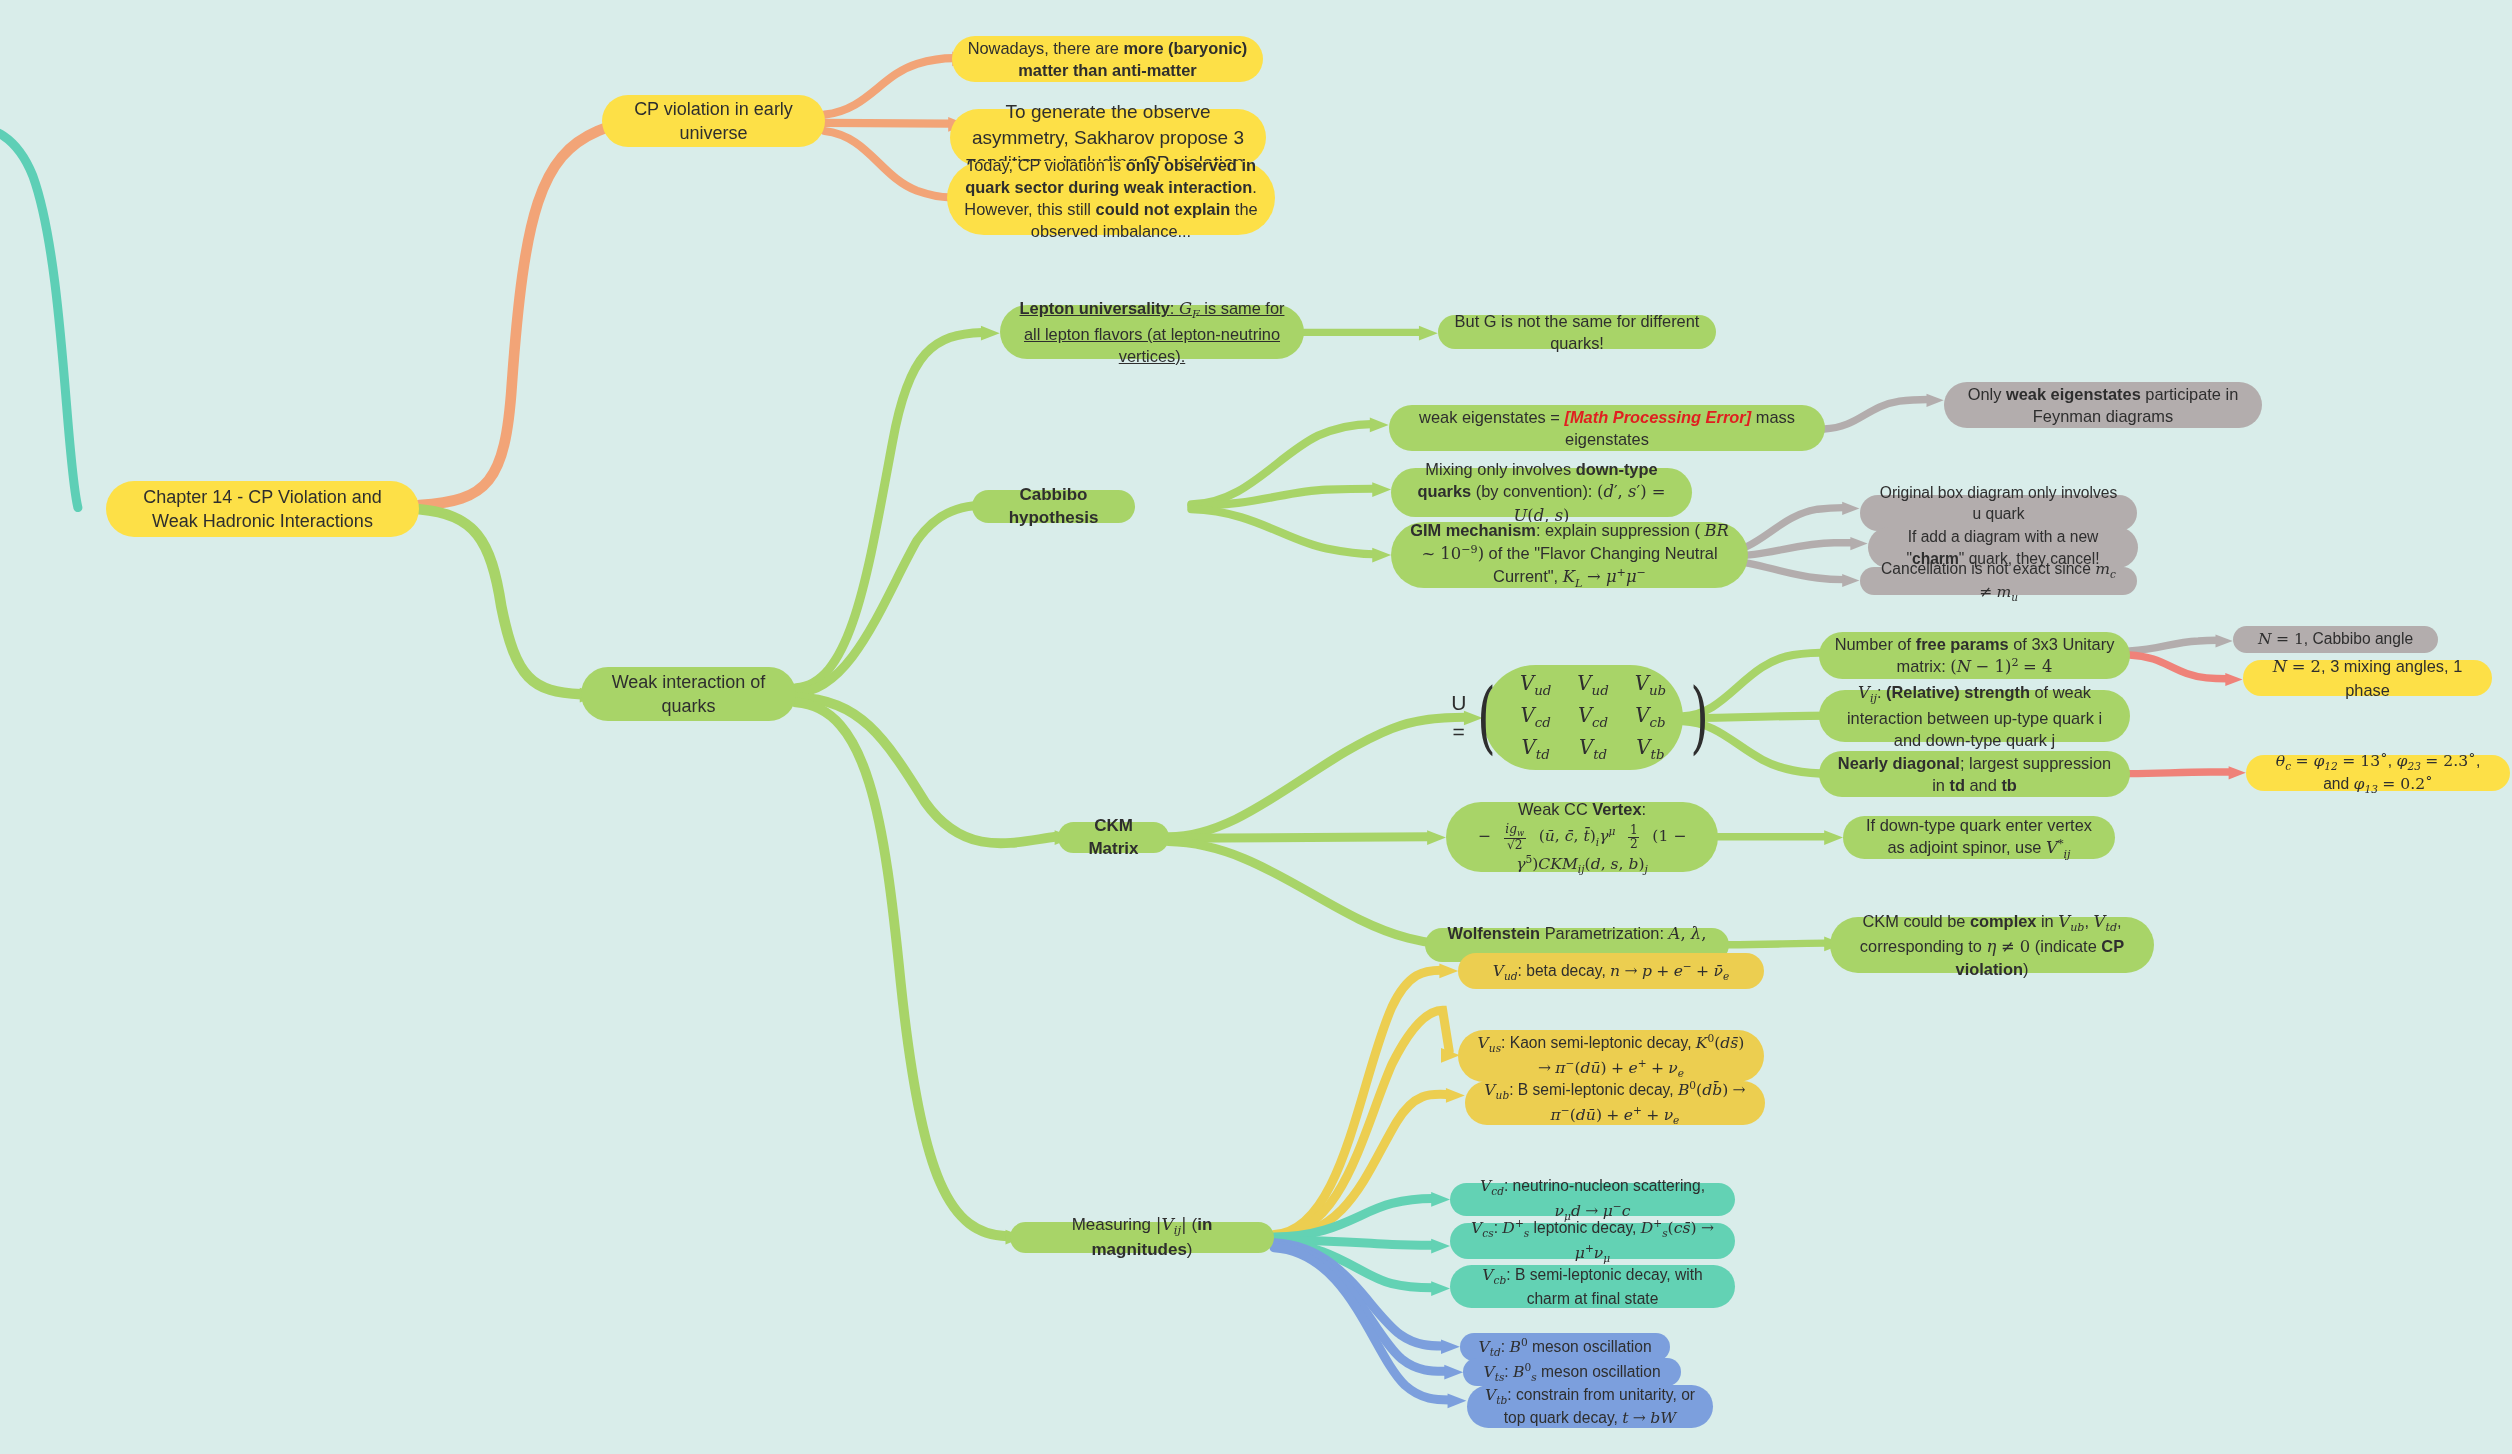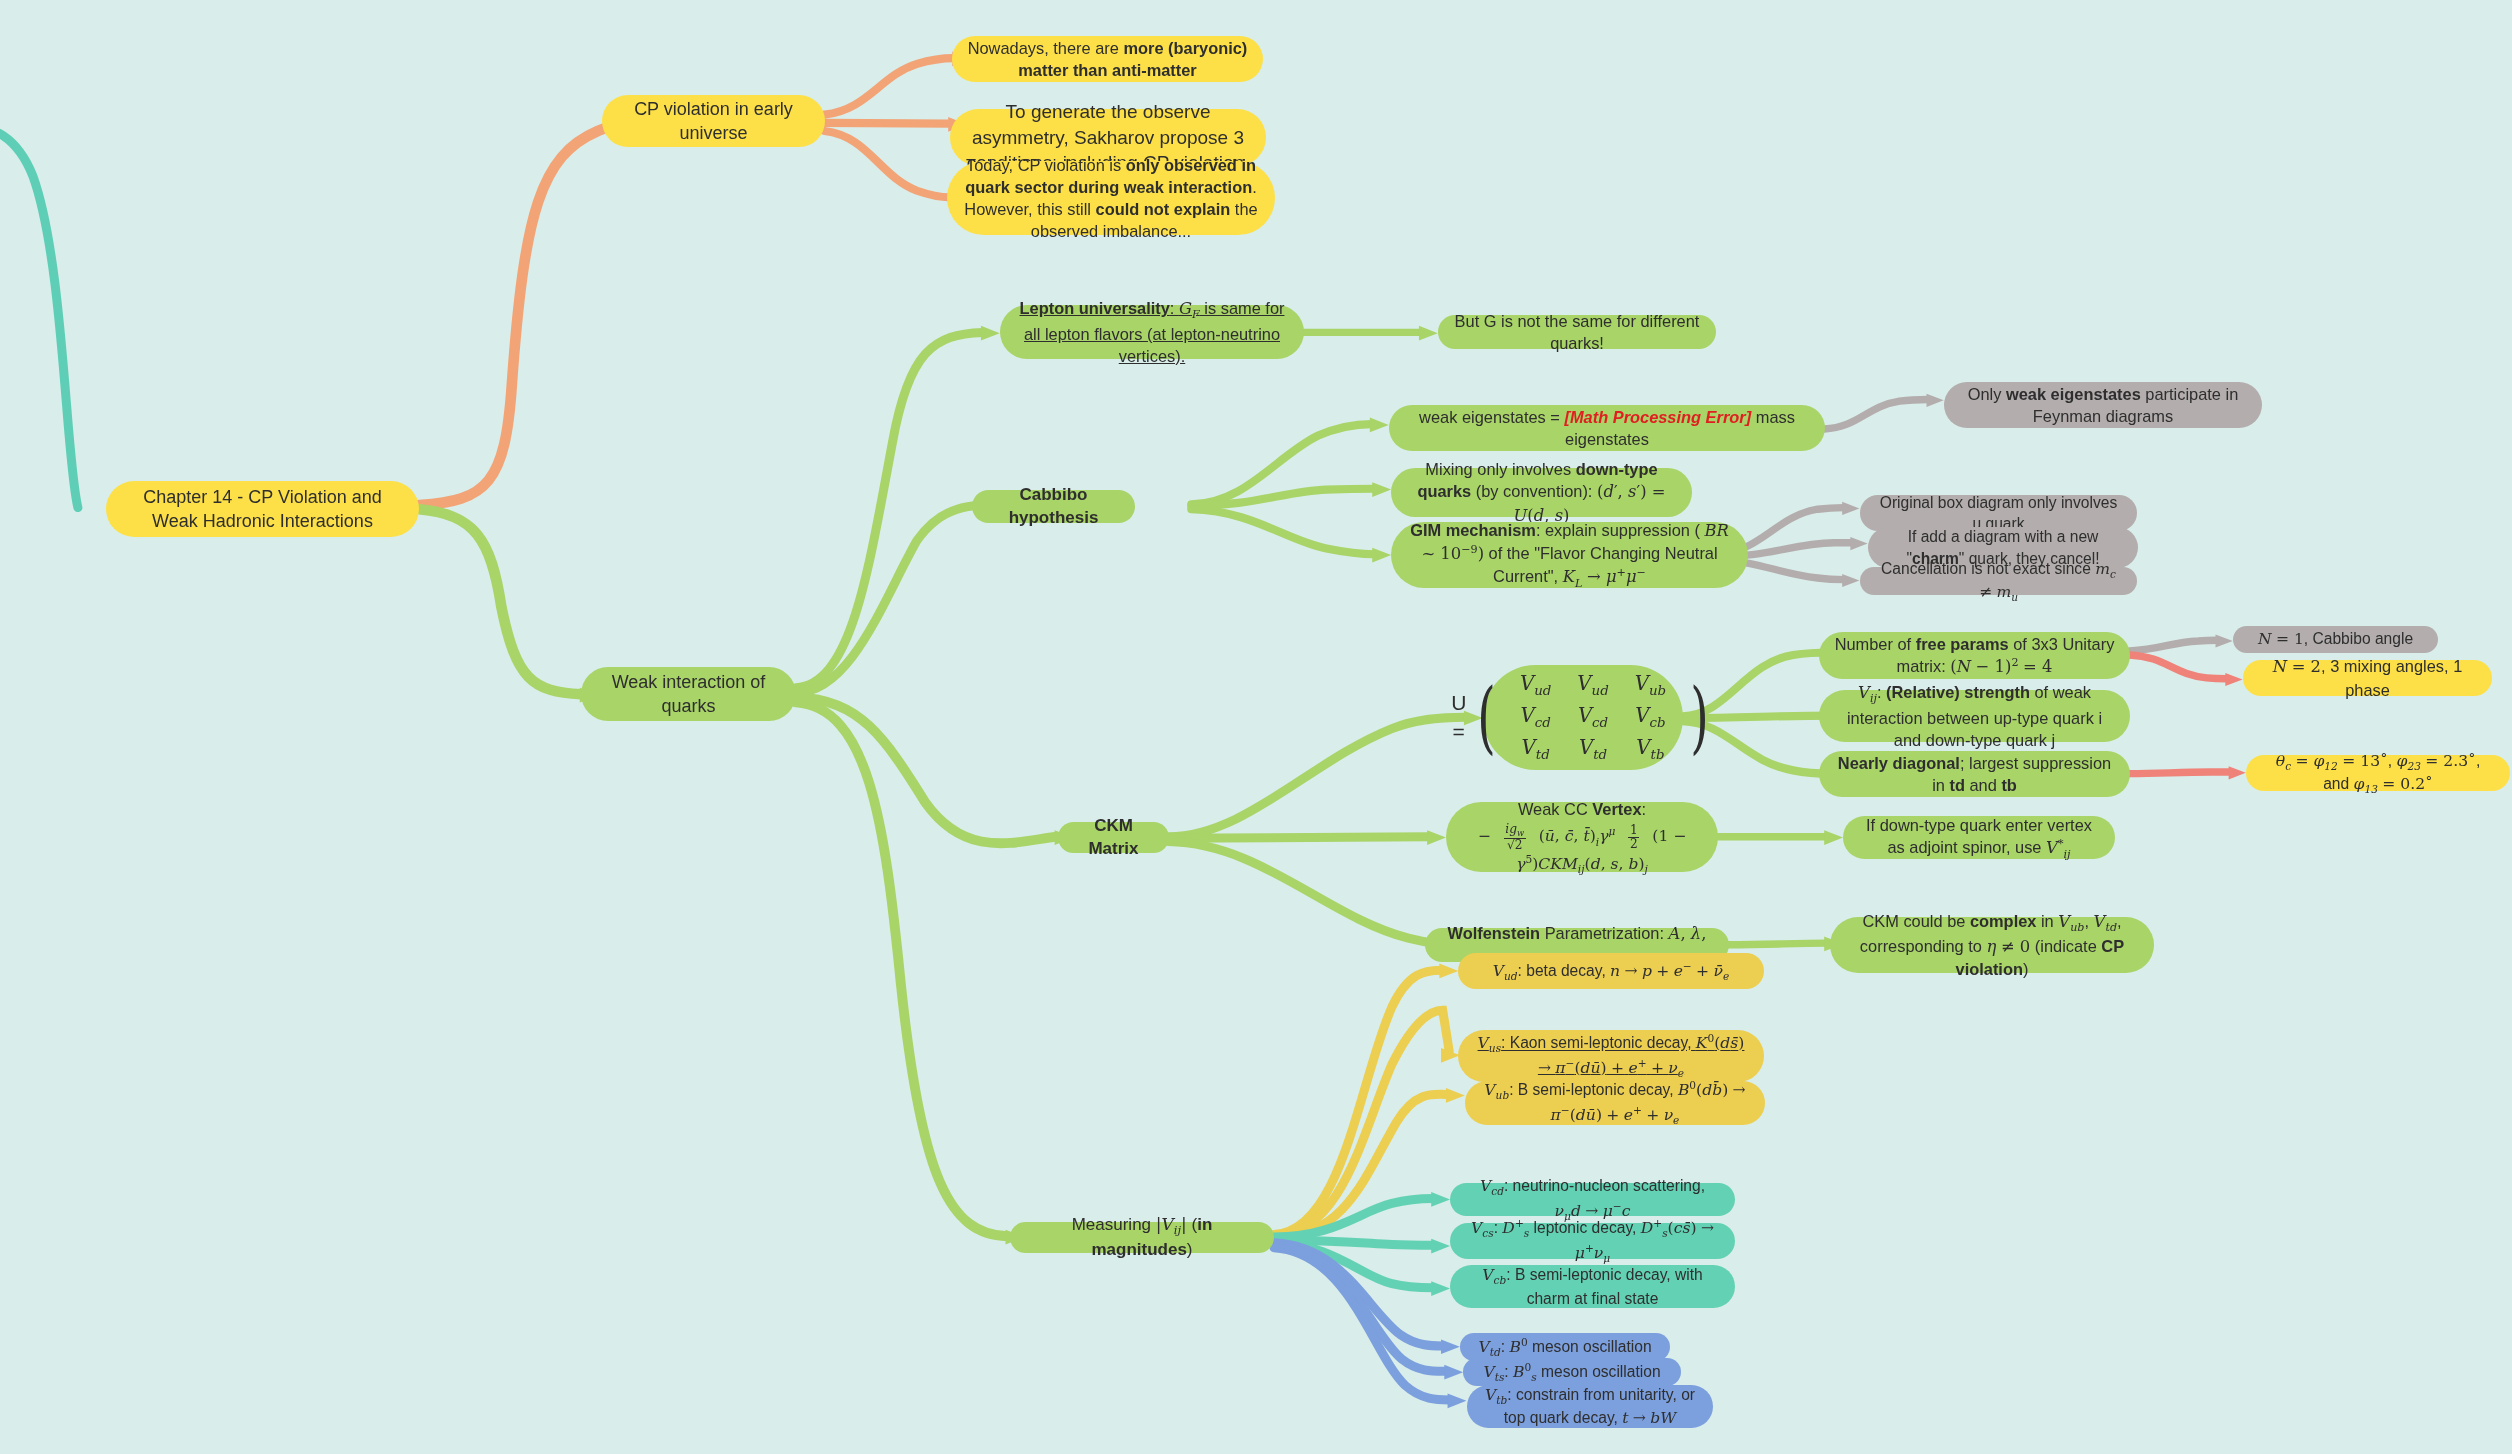--- a/index.html
+++ b/index.html
@@ -248,21 +248,21 @@
   </div>
 
   <div class="node n-green" style="left:1391px; top:468px; width:301px; height:49px; font-size:16.4px;">
     <span class="inner">Mixing only involves <b>down-type quarks</b> (by convention): <span class="mu">(</span><span class="mi">d</span><span class="mu">′,&nbsp;</span><span class="mi">s</span><span class="mu">′) = </span><span class="mi">U</span><span class="mu">(</span><span class="mi">d</span><span class="mu">,&nbsp;</span><span class="mi">s</span><span class="mu">)</span></span>
   </div>
 
   <div class="node n-green" style="left:1391px; top:522px; width:357px; height:66px; font-size:16.4px;">
     <span class="inner"><b>GIM mechanism</b>: explain suppression ( <span class="mi">BR</span> <span class="msym">~ 10</span><sup style="font-style:normal">−9</sup><span class="msym">)</span> of the "Flavor Changing Neutral Current", <span class="mi">K</span><sub>L</sub> <span class="msym">→ </span><span class="mi">μ</span><sup style="font-style:normal">+</sup><span class="mi">μ</span><sup style="font-style:normal">−</sup></span>
   </div>
 
-  <div class="node n-gray" style="left:1860px; top:495px; width:277px; height:36px; font-size:15.6px;">
+  <div class="node n-gray" style="left:1860px; top:495px; width:277px; height:36px; font-size:15.6px;align-items:flex-end;">
     <span class="inner">Original box diagram only involves u quark</span>
   </div>
 
   <div class="node n-gray" style="left:1868px; top:527px; width:270px; height:41px; font-size:15.6px;">
     <span class="inner">If add a diagram with a new "<b>charm</b>" quark, they cancel!</span>
   </div>
 
   <div class="node n-gray" style="left:1860px; top:567px; width:277px; height:28px; font-size:15.6px;">
     <span class="inner">Cancellation is not exact since <span class="mi">m</span><sub>c</sub> <span class="msym">≠</span> <span class="mi">m</span><sub>u</sub></span>
   </div>
@@ -348,21 +348,21 @@
   </div>
 
   <div class="node n-green" style="left:1010px; top:1222px; width:264px; height:31px; font-size:17px;">
     <span class="inner">Measuring <span class="msym">|</span><span class="mi">V</span><sub>ij</sub><span class="msym">|</span> (<b>in magnitudes</b>)</span>
   </div>
 
   <div class="node n-yellow" style="left:1458px; top:953px; width:306px; height:36px; font-size:15.6px;">
     <span class="inner"><span class="mi">V</span><sub>ud</sub>: beta decay, <span class="mi">n</span> <span class="msym">→</span> <span class="mi">p</span> <span class="msym">+</span> <span class="mi">e</span><sup style="font-style:normal">−</sup> <span class="msym">+</span> <span class="mi">ν̄</span><sub>e</sub></span>
   </div>
 
-  <div class="node n-yellow" style="left:1458px; top:1030px; width:306px; height:52px; font-size:15.6px;text-decoration:underline;">
+  <div class="node n-yellow" style="left:1458px; top:1030px; width:306px; height:52px; font-size:15.6px;">
     <span class="inner"><span class="mi">V</span><sub>us</sub>: Kaon semi-leptonic decay, <span class="mi">K</span><sup style="font-style:normal">0</sup><span class="mu">(</span><span class="mi">d</span><span class="mi">s̄</span><span class="mu">)</span> <span class="msym">→</span> <span class="mi">π</span><sup style="font-style:normal">−</sup><span class="mu">(</span><span class="mi">d</span><span class="mi">ū</span><span class="mu">)</span> <span class="msym">+</span> <span class="mi">e</span><sup style="font-style:normal">+</sup> <span class="msym">+</span> <span class="mi">ν</span><sub>e</sub></span>
   </div>
 
   <div class="node n-yellow" style="left:1465px; top:1081px; width:300px; height:44px; font-size:15.6px;">
     <span class="inner"><span class="mi">V</span><sub>ub</sub>: B semi-leptonic decay, <span class="mi">B</span><sup style="font-style:normal">0</sup><span class="mu">(</span><span class="mi">d</span><span class="mi">b̄</span><span class="mu">)</span> <span class="msym">→</span> <span class="mi">π</span><sup style="font-style:normal">−</sup><span class="mu">(</span><span class="mi">d</span><span class="mi">ū</span><span class="mu">)</span> <span class="msym">+</span> <span class="mi">e</span><sup style="font-style:normal">+</sup> <span class="msym">+</span> <span class="mi">ν</span><sub>e</sub></span>
   </div>
 
   <div class="node n-teal" style="left:1450px; top:1183px; width:285px; height:33px; font-size:15.6px;">
     <span class="inner"><span class="mi">V</span><sub>cd</sub>: neutrino-nucleon scattering, <span class="mi">ν</span><sub>μ</sub><span class="mi">d</span> <span class="msym">→</span> <span class="mi">μ</span><sup style="font-style:normal">−</sup><span class="mi">c</span></span>
   </div>

